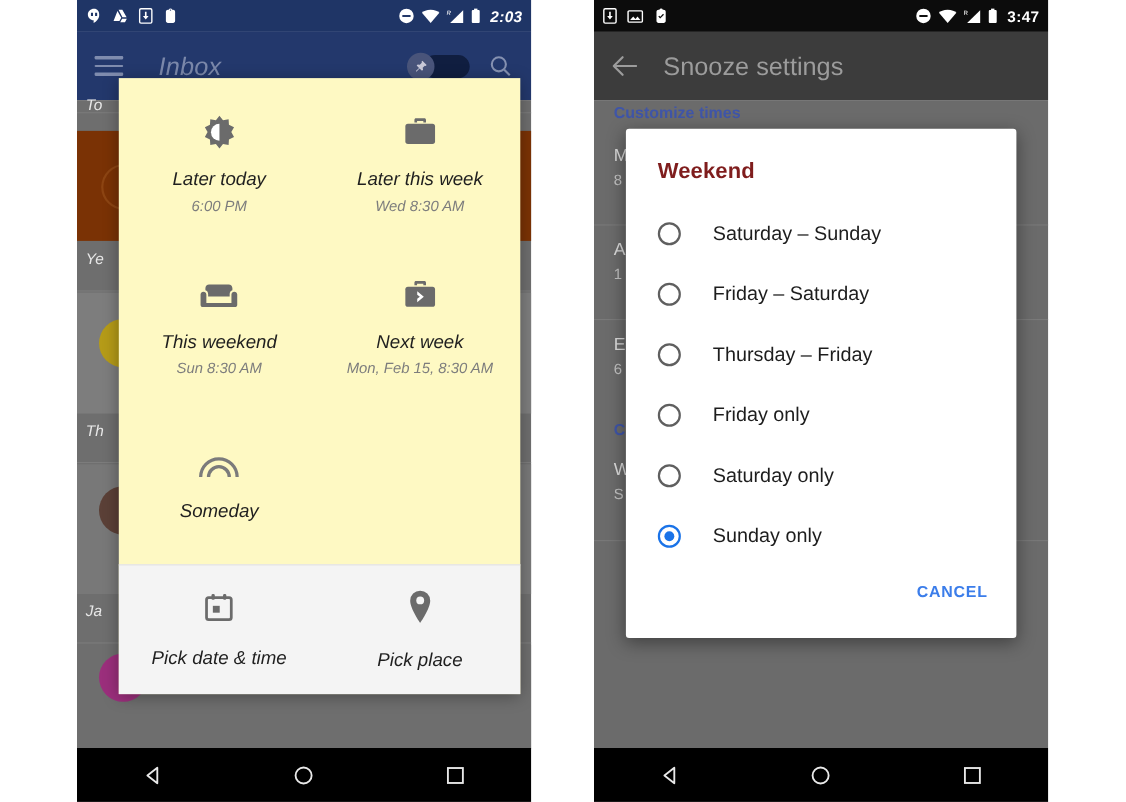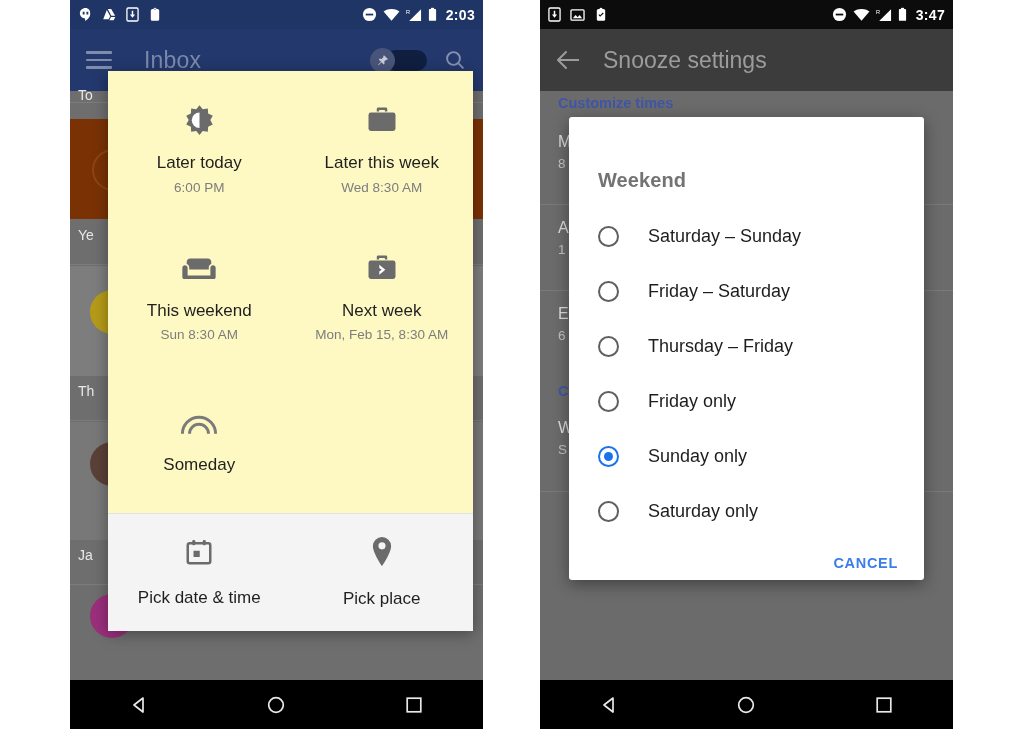--- a/index.html
+++ b/index.html
@@ -6,21 +6,21 @@
   html, body {
     width: 1024px; height: 729px;
     background: #ffffff;
     font-family: "Liberation Sans", sans-serif;
     overflow: hidden;
   }
   .page { position: relative; width: 1024px; height: 729px; background: #ffffff; }
 
   
   .phone { position: absolute; top: 0; height: 729px; overflow: hidden; }
-  #phone-left  { left: 70px;  width: 413px; }
+  #phone-left  { left: 70px;  width: 413px; font-style: italic; }
   #phone-right { left: 540px; width: 413px; }
 
   .statusbar {
     position: absolute; top: 0; left: 0; right: 0; height: 29px;
     display: flex; align-items: center; padding: 0 8px;
     color: #ffffff;
   }
   #phone-left  .statusbar { background: #1f3566; }
   #phone-right .statusbar { background: #0c0c0c; }
   .sb-left  { display: flex; align-items: center; gap: 9px; }
@@ -96,22 +96,22 @@
     font-weight: bold; }
   .set-row { position: absolute; left: 18px; }
   .set-title { font-size: 16px; color: #dcdcdc; display: block; }
   .set-sub { font-size: 13.5px; color: #c2c2c2; display: block; margin-top: 5px; }
   .set-div { position: absolute; left: 0; right: 0; height: 1px; background: #7a7a7a; }
 
   .weekend-dialog {
     position: absolute; left: 29px; top: 117px; width: 355px; height: 463px;
     background: #ffffff; border-radius: 3px; box-shadow: 0 4px 16px rgba(0,0,0,.4);
   }
-  .wd-title { font-size: 20px; font-weight: bold; color: #737373;
-    padding: 28px 0 0 29px; letter-spacing: .1px; margin-top: 24px; }
+  .wd-title { font-size: 20px; font-weight: bold; color: #7f1d1d;
+    padding: 28px 0 0 29px; letter-spacing: .1px; }
   .wd-list { margin-top: 17px; text-align: center; }
   .wd-item { display: flex; align-items: center; height: 55px; padding-left: 29px; }
   .radio { width: 21px; height: 21px; border-radius: 50%; border: 2px solid #5f5f5f;
     flex: 0 0 auto; position: relative; }
   .radio.checked { border-color: #1a73e8; }
   .radio.checked::after { content: ""; position: absolute; left: 4px; top: 4px;
     width: 9px; height: 9px; border-radius: 50%; background: #1a73e8; }
   .wd-label { font-size: 18px; color: #1d1d1d; margin-left: 29px; }
   .wd-actions { display: flex; justify-content: flex-end; padding: 16px 26px 0 0; }
   .wd-cancel { font-size: 14.5px; font-weight: bold; color: #3b7dea;
@@ -428,27 +428,27 @@
         </div>
         <div class="wd-item">
           <div class="radio"></div>
           <div class="wd-label">Thursday – Friday</div>
         </div>
         <div class="wd-item">
           <div class="radio"></div>
           <div class="wd-label">Friday only</div>
         </div>
         <div class="wd-item">
+          <div class="radio"></div>
+          <div class="wd-label">Saturday only</div>
+        </div>
+        <div class="wd-item">
           <div class="radio checked"></div>
           <div class="wd-label">Sunday only</div>
         </div>
-        <div class="wd-item">
-          <div class="radio"></div>
-          <div class="wd-label">Saturday only</div>
-        </div>
       </div>
       <div class="wd-actions">
         <button class="wd-cancel">CANCEL</button>
       </div>
     </div>
 
     <div class="navbar">
       <div class="nav-btn">
         <svg width="20" height="20" viewBox="0 0 20 20">
             <path d="M14 3L5 10l9 7z" fill="none" stroke="#e8e8e8" stroke-width="1.7" stroke-linejoin="round"></path>

